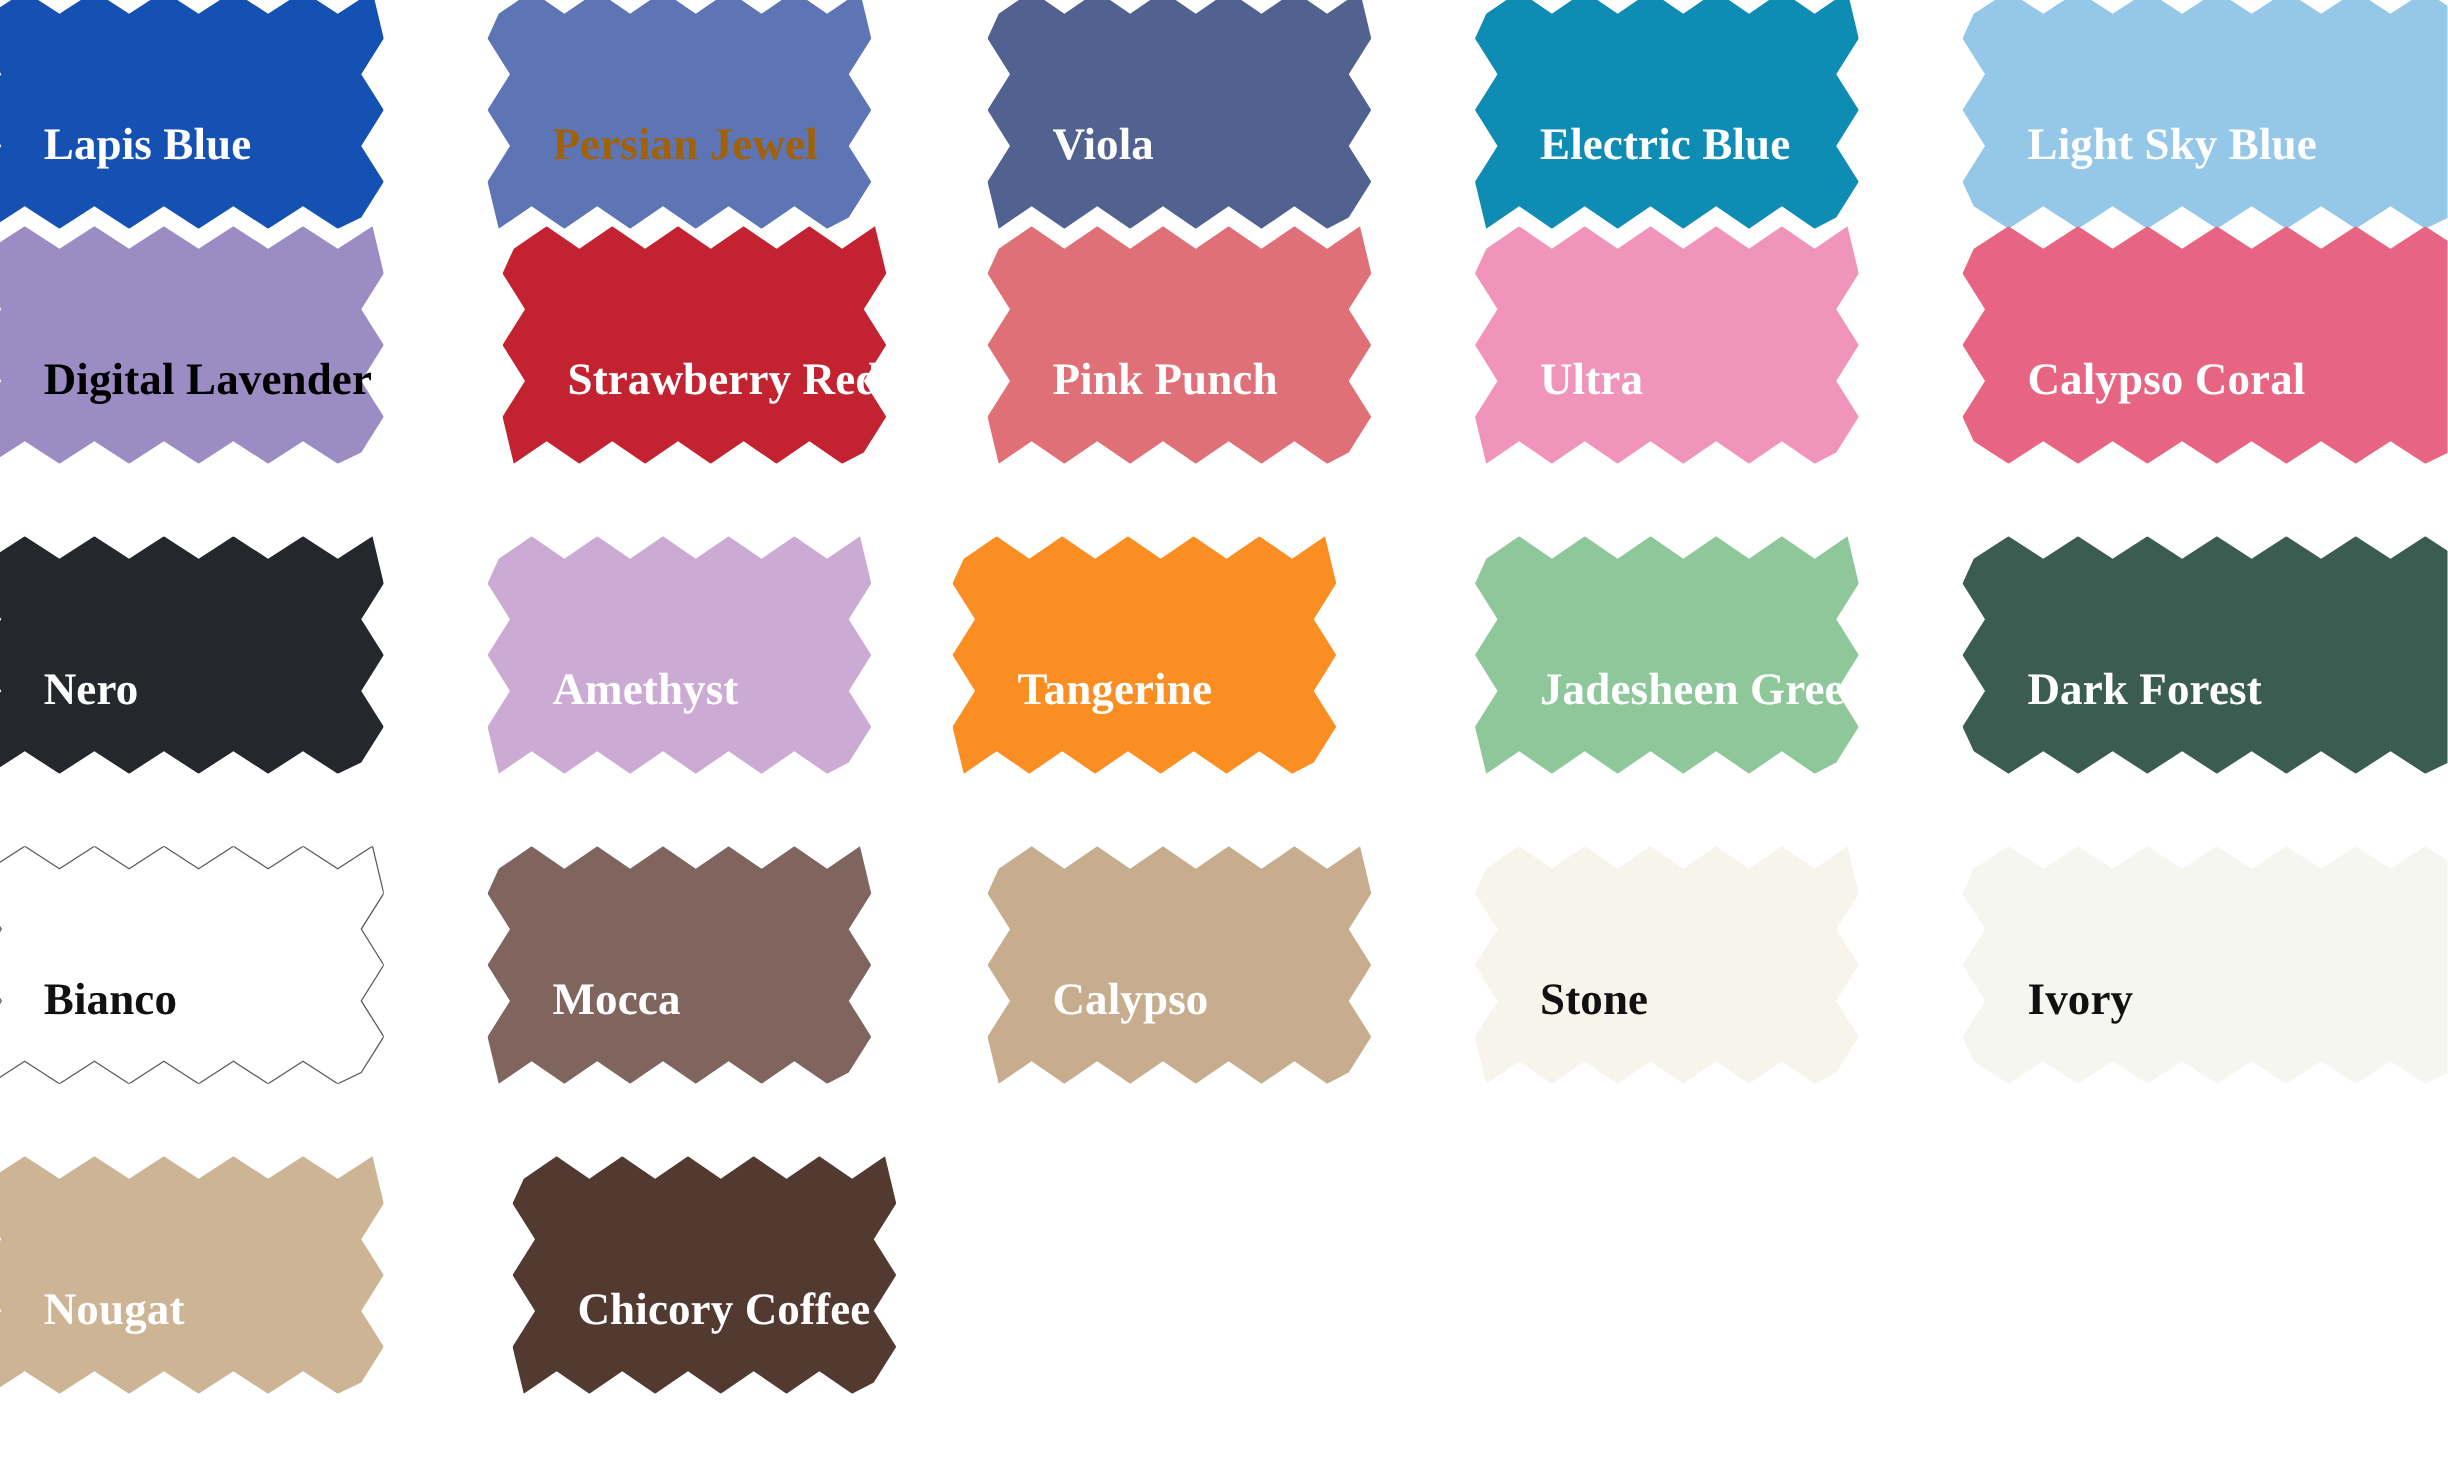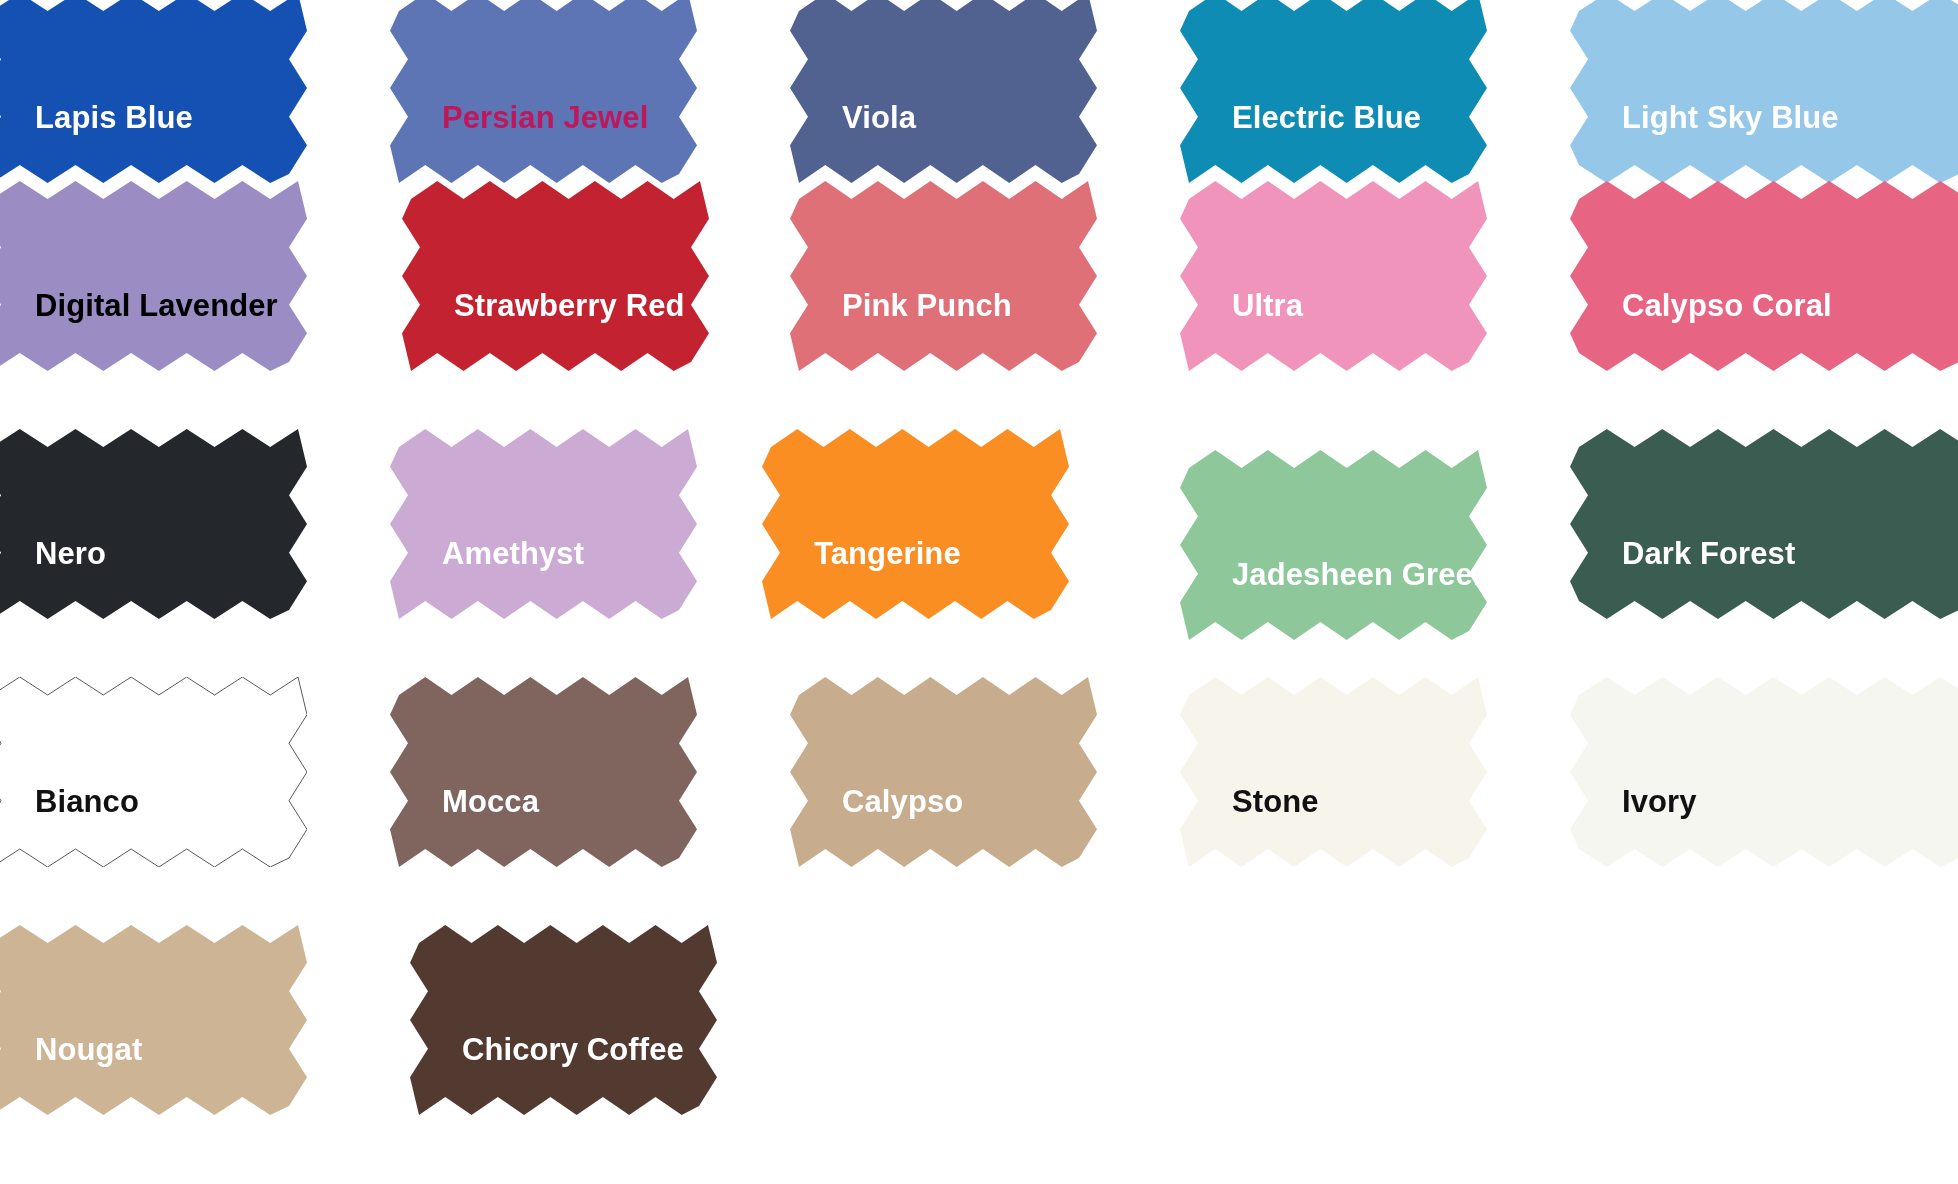--- a/index.html
+++ b/index.html
@@ -27,44 +27,44 @@
   .swatch svg {
     position: absolute;
     top: 0;
     left: 0;
     display: block;
   }
   .swatch-label {
     position: absolute;
     left: 52px;
     bottom: 50px;
-    font-family: Liberation Sans, sans-serif;
+    font-family: Liberation Serif, serif;
     font-weight: bold;
-    font-size: 31px;
+    font-size: 36px;
     line-height: 1;
     letter-spacing: 0.1px;
     white-space: nowrap;
     pointer-events: none;
   }
 </style>
 </head>
 <body>
 
 <div id="palette">
     <div class="swatch" style="left: -17px; top: -7px; width: 324px; height: 190px;">
       <svg width="324" height="190">
         <polygon points="9.0,18.0 36.8,0.0 64.6,18.0 92.5,0.0 120.3,18.0 148.1,0.0 175.9,18.0 203.7,0.0 231.5,18.0 259.4,0.0 287.2,18.0 315.0,0.0 324.0,37.7 306.0,66.3 324.0,95.0 306.0,123.7 324.0,152.3 306.0,181.0 287.2,190.0 259.4,172.0 231.5,190.0 203.7,172.0 175.9,190.0 148.1,172.0 120.3,190.0 92.5,172.0 64.6,190.0 36.8,172.0 9.0,190.0 0.0,152.3 18.0,123.7 0.0,95.0 18.0,66.3 0.0,37.7" fill="#1550b3" stroke="none"></polygon>
       </svg>
       <div class="swatch-label" style="color: rgb(255, 255, 255);">Lapis Blue</div>
     </div>
     <div class="swatch" style="left: 390px; top: -7px; width: 307px; height: 190px;">
       <svg width="307" height="190">
         <polygon points="9.0,18.0 35.3,0.0 61.5,18.0 87.8,0.0 114.1,18.0 140.4,0.0 166.6,18.0 192.9,0.0 219.2,18.0 245.5,0.0 271.7,18.0 298.0,0.0 307.0,37.7 289.0,66.3 307.0,95.0 289.0,123.7 307.0,152.3 289.0,181.0 271.7,190.0 245.5,172.0 219.2,190.0 192.9,172.0 166.6,190.0 140.4,172.0 114.1,190.0 87.8,172.0 61.5,190.0 35.3,172.0 9.0,190.0 0.0,152.3 18.0,123.7 0.0,95.0 18.0,66.3 0.0,37.7" fill="#5d74b5" stroke="none"></polygon>
       </svg>
-      <div class="swatch-label" style="color: #be185d;">Persian Jewel</div>
+      <div class="swatch-label" style="color: #a16207;">Persian Jewel</div>
     </div>
     <div class="swatch" style="left: 790px; top: -7px; width: 307px; height: 190px;">
       <svg width="307" height="190">
         <polygon points="9.0,18.0 35.3,0.0 61.5,18.0 87.8,0.0 114.1,18.0 140.4,0.0 166.6,18.0 192.9,0.0 219.2,18.0 245.5,0.0 271.7,18.0 298.0,0.0 307.0,37.7 289.0,66.3 307.0,95.0 289.0,123.7 307.0,152.3 289.0,181.0 271.7,190.0 245.5,172.0 219.2,190.0 192.9,172.0 166.6,190.0 140.4,172.0 114.1,190.0 87.8,172.0 61.5,190.0 35.3,172.0 9.0,190.0 0.0,152.3 18.0,123.7 0.0,95.0 18.0,66.3 0.0,37.7" fill="#516291" stroke="none"></polygon>
       </svg>
       <div class="swatch-label" style="color: rgb(255, 255, 255);">Viola</div>
     </div>
     <div class="swatch" style="left: 1180px; top: -7px; width: 307px; height: 190px;">
       <svg width="307" height="190">
         <polygon points="9.0,18.0 35.3,0.0 61.5,18.0 87.8,0.0 114.1,18.0 140.4,0.0 166.6,18.0 192.9,0.0 219.2,18.0 245.5,0.0 271.7,18.0 298.0,0.0 307.0,37.7 289.0,66.3 307.0,95.0 289.0,123.7 307.0,152.3 289.0,181.0 271.7,190.0 245.5,172.0 219.2,190.0 192.9,172.0 166.6,190.0 140.4,172.0 114.1,190.0 87.8,172.0 61.5,190.0 35.3,172.0 9.0,190.0 0.0,152.3 18.0,123.7 0.0,95.0 18.0,66.3 0.0,37.7" fill="#0f8cb4" stroke="none"></polygon>
@@ -118,21 +118,21 @@
         <polygon points="9.0,18.0 35.3,0.0 61.5,18.0 87.8,0.0 114.1,18.0 140.4,0.0 166.6,18.0 192.9,0.0 219.2,18.0 245.5,0.0 271.7,18.0 298.0,0.0 307.0,37.7 289.0,66.3 307.0,95.0 289.0,123.7 307.0,152.3 289.0,181.0 271.7,190.0 245.5,172.0 219.2,190.0 192.9,172.0 166.6,190.0 140.4,172.0 114.1,190.0 87.8,172.0 61.5,190.0 35.3,172.0 9.0,190.0 0.0,152.3 18.0,123.7 0.0,95.0 18.0,66.3 0.0,37.7" fill="#cbaad3" stroke="none"></polygon>
       </svg>
       <div class="swatch-label" style="color: rgb(255, 255, 255);">Amethyst</div>
     </div>
     <div class="swatch" style="left: 762px; top: 429px; width: 307px; height: 190px;">
       <svg width="307" height="190">
         <polygon points="9.0,18.0 35.3,0.0 61.5,18.0 87.8,0.0 114.1,18.0 140.4,0.0 166.6,18.0 192.9,0.0 219.2,18.0 245.5,0.0 271.7,18.0 298.0,0.0 307.0,37.7 289.0,66.3 307.0,95.0 289.0,123.7 307.0,152.3 289.0,181.0 271.7,190.0 245.5,172.0 219.2,190.0 192.9,172.0 166.6,190.0 140.4,172.0 114.1,190.0 87.8,172.0 61.5,190.0 35.3,172.0 9.0,190.0 0.0,152.3 18.0,123.7 0.0,95.0 18.0,66.3 0.0,37.7" fill="#fa8e23" stroke="none"></polygon>
       </svg>
       <div class="swatch-label" style="color: rgb(255, 255, 255);">Tangerine</div>
     </div>
-    <div class="swatch" style="left: 1180px; top: 450px; width: 307px; height: 190px;">
+    <div class="swatch" style="left: 1180px; top: 429px; width: 307px; height: 190px;">
       <svg width="307" height="190">
         <polygon points="9.0,18.0 35.3,0.0 61.5,18.0 87.8,0.0 114.1,18.0 140.4,0.0 166.6,18.0 192.9,0.0 219.2,18.0 245.5,0.0 271.7,18.0 298.0,0.0 307.0,37.7 289.0,66.3 307.0,95.0 289.0,123.7 307.0,152.3 289.0,181.0 271.7,190.0 245.5,172.0 219.2,190.0 192.9,172.0 166.6,190.0 140.4,172.0 114.1,190.0 87.8,172.0 61.5,190.0 35.3,172.0 9.0,190.0 0.0,152.3 18.0,123.7 0.0,95.0 18.0,66.3 0.0,37.7" fill="#8dc79a" stroke="none"></polygon>
       </svg>
       <div class="swatch-label" style="color: rgb(255, 255, 255);">Jadesheen Green</div>
     </div>
     <div class="swatch" style="left: 1570px; top: 429px; width: 407px; height: 190px;">
       <svg width="407" height="190">
         <polygon points="9.0,18.0 36.8,0.0 64.6,18.0 92.4,0.0 120.1,18.0 147.9,0.0 175.7,18.0 203.5,0.0 231.3,18.0 259.1,0.0 286.9,18.0 314.6,0.0 342.4,18.0 370.2,0.0 398.0,18.0 407.0,37.7 389.0,66.3 407.0,95.0 389.0,123.7 407.0,152.3 389.0,181.0 370.2,190.0 342.4,172.0 314.6,190.0 286.9,172.0 259.1,190.0 231.3,172.0 203.5,190.0 175.7,172.0 147.9,190.0 120.1,172.0 92.4,190.0 64.6,172.0 36.8,190.0 9.0,172.0 0.0,152.3 18.0,123.7 0.0,95.0 18.0,66.3 0.0,37.7" fill="#3b5d51" stroke="none"></polygon>
       </svg>
       <div class="swatch-label" style="color: rgb(255, 255, 255);">Dark Forest</div>

